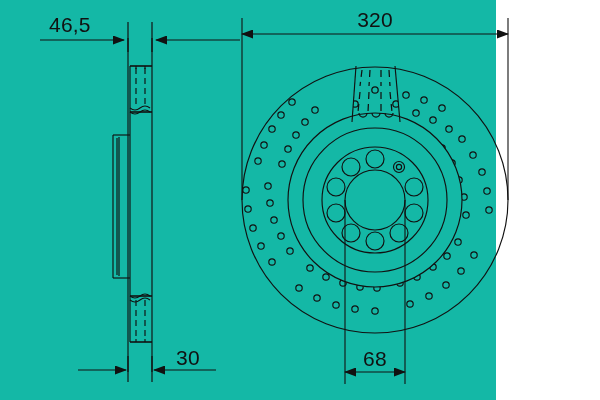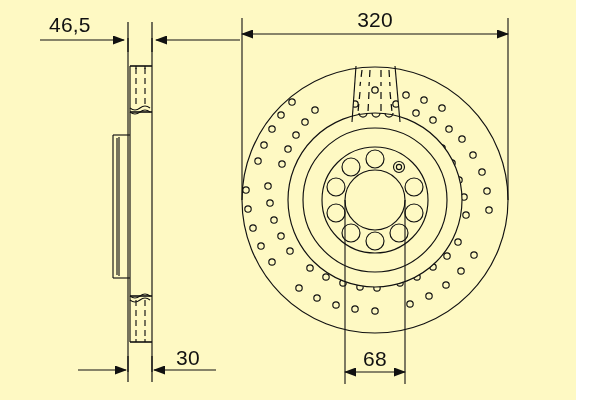--- a/index.html
+++ b/index.html
@@ -1,21 +1,21 @@
 <!DOCTYPE html>
 <html><head>
 <meta charset="utf-8">
 <style>
   html,body{margin:0;padding:0;background:#ffffff;}
   body{
     width:600px;height:400px;overflow:hidden;
     font-family:"Liberation Sans", sans-serif;
     color:#1a1a1a;
   }
-  #stage{position:relative;width:576px;height:400px;background:#fef9c3;}
+  #stage{position:relative;width:496px;height:400px;background:#14b8a6;}
   svg{display:block;}
   .dimtext{
     font-family:"Liberation Sans", sans-serif;
     font-size:21px;
     fill:#111111;
     font-weight:400;
     letter-spacing:0.2px;
   }
 </style>
 </head>

